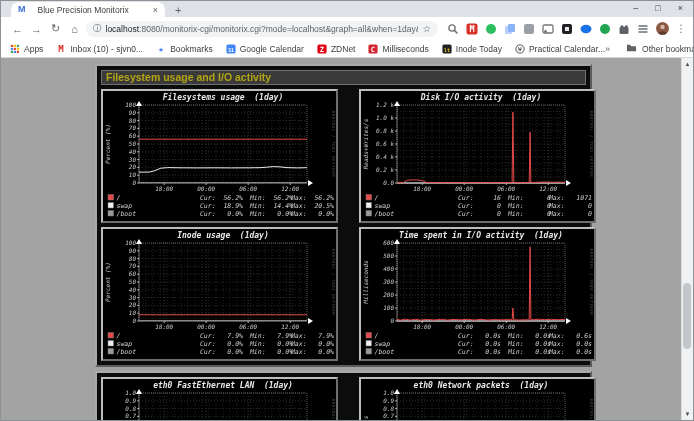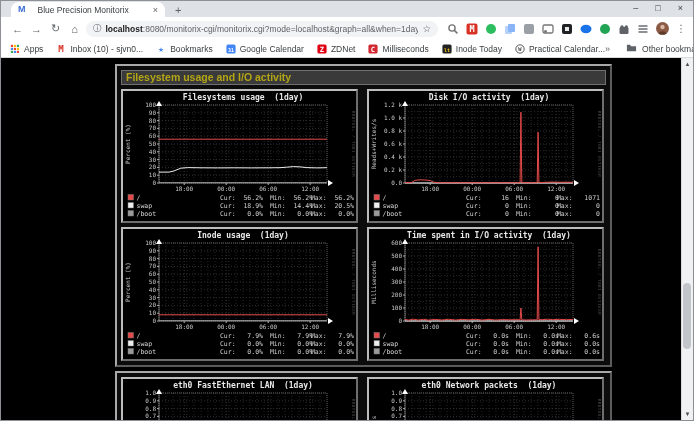--- a/index.html
+++ b/index.html
@@ -14,44 +14,44 @@
   #tab-close{font-size:9px;color:#5f6368;cursor:default;}
   #new-tab{font-size:11px;color:#5f6368;margin:0 0 1px 10px;}
   #win-controls{position:absolute;right:10px;top:2px;display:flex;gap:17px;font-size:9px;color:#3c4043;}
   
   #toolbar{height:23px;background:#fff;display:flex;align-items:center;padding:0 7px;}
   .nav-ic{width:20px;text-align:center;font-size:11px;color:#5f6368;}
   #omnibox{width:352px;height:16px;background:#f1f3f4;border-radius:8px;display:flex;align-items:center;
     padding:0 7px;box-sizing:border-box;gap:4px;margin-left:2px;}
   #omni-info{font-size:8.5px;color:#5f6368;}
   #url{font-size:8.5px;white-space:nowrap;overflow:hidden;flex:1;}
-  #url .host{color:#202124;font-weight:bold;}
+  #url .host{color:#202124;}
   #url .rest{color:#5f6368;}
   #omni-star{font-size:9.5px;color:#5f6368;}
   #ext-icons{display:flex;gap:7px;margin-left:9px;align-items:center;}
   .ext-ic{display:inline-flex;}
   #avatar-wrap{margin-left:7px;display:inline-flex;}
   #kebab{font-size:10px;color:#5f6368;margin-left:7px;}
   
   #bookmarks-bar{height:17px;background:#fff;border-bottom:1px solid #d7d9dc;display:flex;align-items:center;
     padding:0 9px;font-size:8.5px;color:#3c4043;}
   #bm-items{display:flex;align-items:center;gap:13px;}
   .bm-item{display:flex;align-items:center;gap:4px;white-space:nowrap;}
   #bm-spacer{flex:1;}
   #bm-chevron{color:#5f6368;font-size:9px;margin-right:8px;}
   #bm-divider{width:1px;height:10px;background:#d0d0d0;margin-right:8px;}
   .bm-item.other{gap:5px;}
   
-  #content{position:absolute;top:57px;left:0;right:0;bottom:0;background:#000000;overflow:hidden;padding-left:20px;}
+  #content{position:absolute;top:57px;left:0;right:0;bottom:0;background:#a3a3a3;overflow:hidden;}
   #wrapper{margin-left:94px;width:497px;padding-top:6px;box-sizing:border-box;}
   .monix-section{border:2px solid;border-color:#a9a9a9 #5c5c5c #5c5c5c #a9a9a9;background:#0c0c0c;
     padding:4px;margin-bottom:4px;}
   .sec-header{height:13px;line-height:13px;background:#3a3a3a;border:1px solid #707070;color:#b3a616;
     font-size:10.5px;font-weight:bold;padding:0 4px;margin-bottom:4px;}
-  .chart-grid{display:grid;grid-template-columns:237px 237px;gap:4px 9px;}
+  .chart-grid{display:grid;grid-template-columns:237px 237px;gap:4px 21px;font-style:italic;}
   .chart-panel{width:233px;height:130px;border:2px solid;border-color:#bdbdbd #6e6e6e #6e6e6e #bdbdbd;background:#000;}
   svg text{font-family:"DejaVu Sans Mono","Liberation Mono",monospace;}
   
   #scrollbar{position:absolute;top:0;right:0;width:11px;height:100%;background:#f0f1f2;border-left:1px solid #dcdcdc;}
   .sb-arrow{position:absolute;left:0;width:11px;height:12px;font-size:6px;color:#4d4d4d;text-align:center;line-height:12px;}
   #sb-up{top:0;}
   #sb-down{bottom:0;}
   #sb-thumb{position:absolute;top:225px;left:1px;width:8px;height:66px;background:#c2c5c9;border-radius:4px;}
 </style>
 </head>

